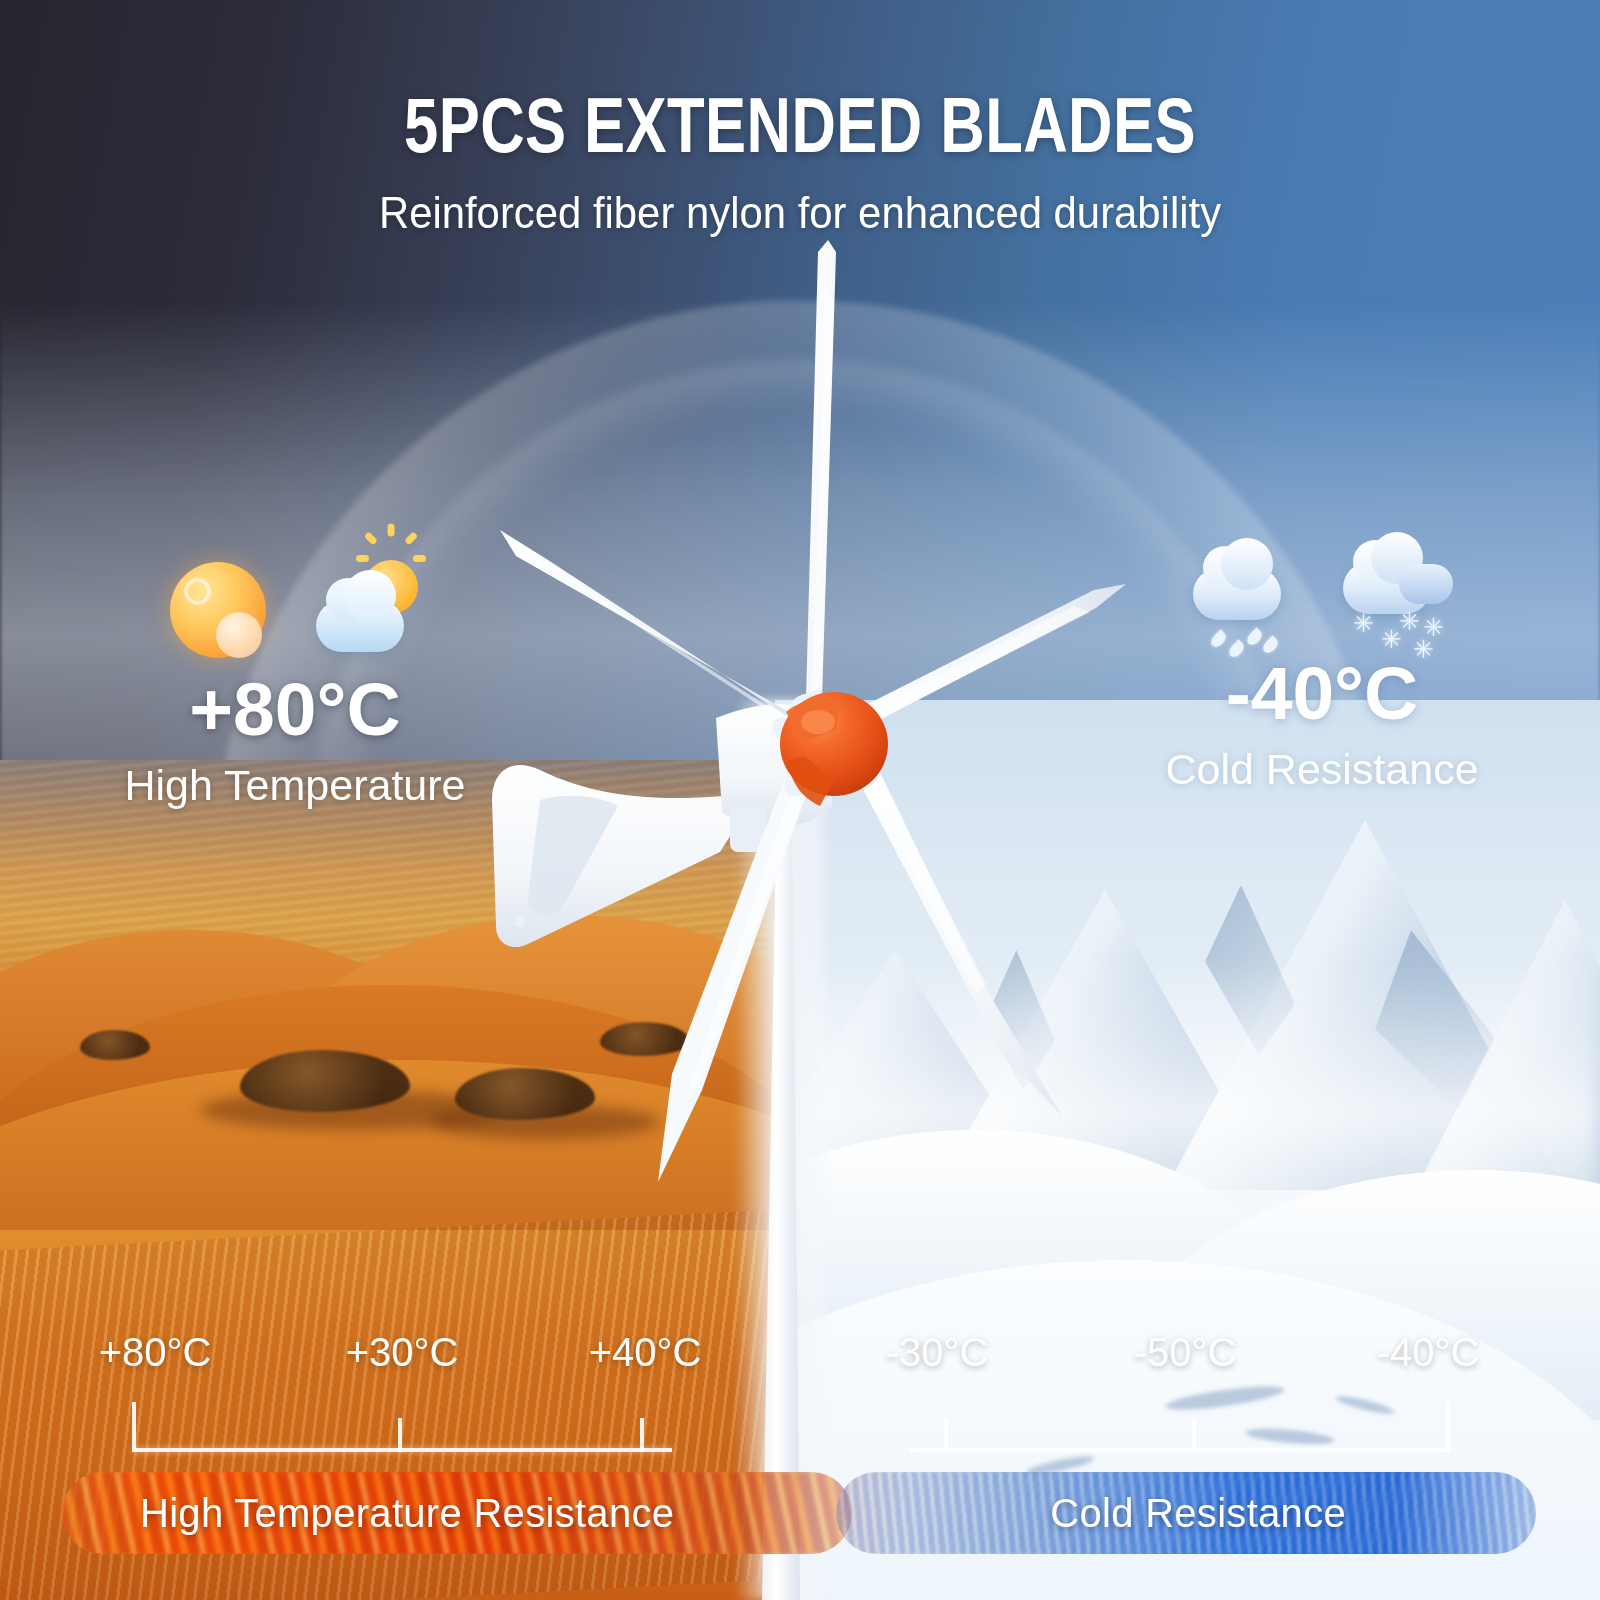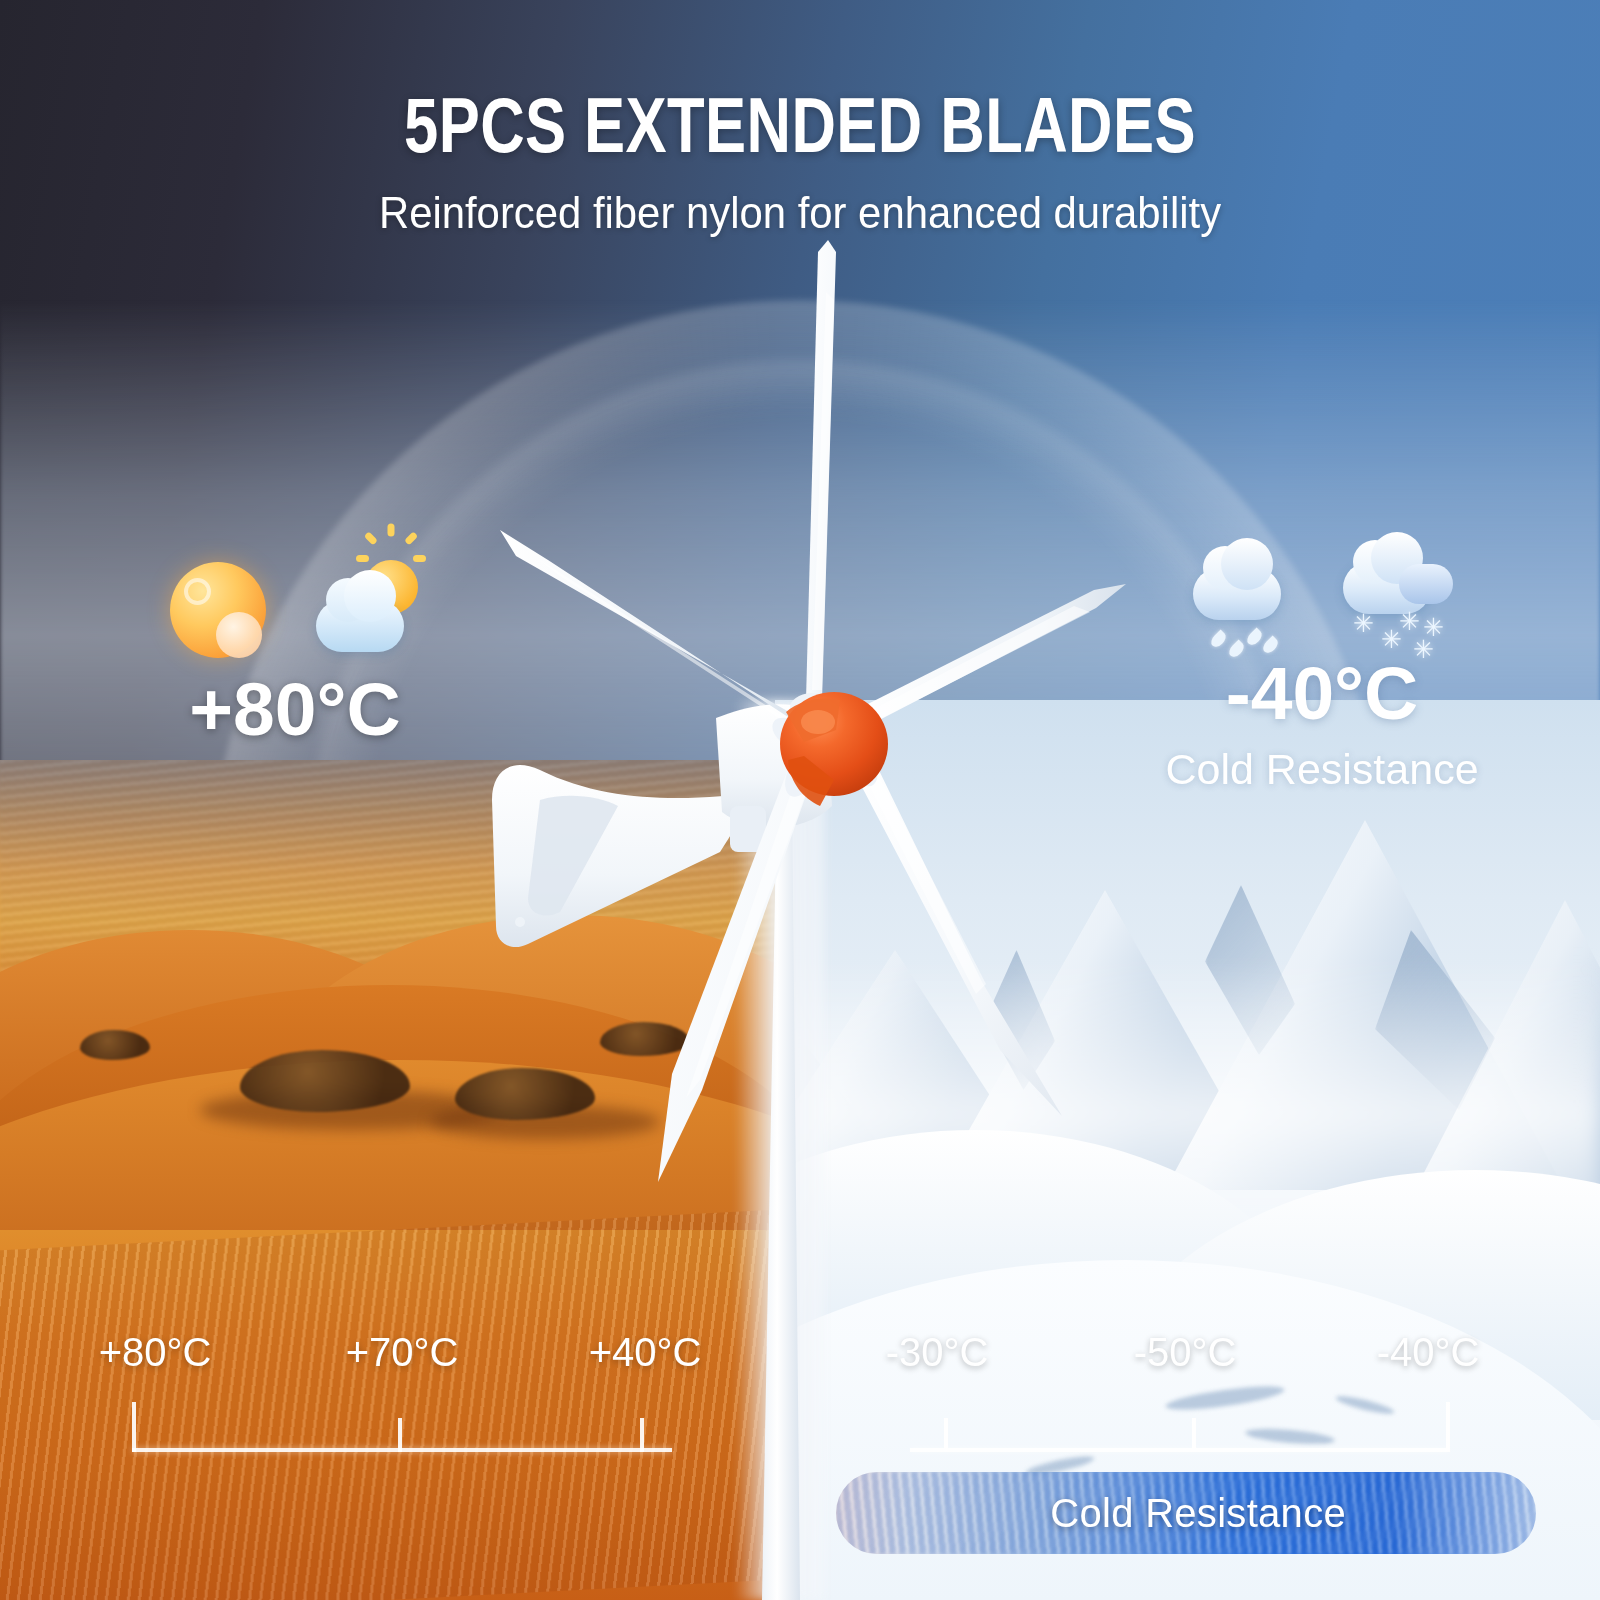--- a/index.html
+++ b/index.html
@@ -386,20 +386,21 @@
           <span style="transform:translate(-50%,-50%) rotate(225deg)"></span>
           <span style="transform:translate(-50%,-50%) rotate(270deg)"></span>
           <span style="transform:translate(-50%,-50%) rotate(315deg)"></span>
         </div>
         <div class="sun-small"></div>
         <div class="cloud"></div>
       </div>
     </div>
     <div class="temp">+80°C</div>
     <div class="flabel">
+      <div>High Temperature</div>
     </div>
   </div>
 
   <div class="feat feat-right">
     <div class="icons">
       <div class="wicon">
         <div class="cloud cloud-blue" style="bottom:30px;"></div>
         <div class="drops">
           <span style="left:22px; bottom:2px;"></span>
           <span style="left:40px; bottom:-8px;"></span>
@@ -494,21 +495,21 @@
     <g>
       <ellipse cx="834" cy="744" rx="54" ry="52" fill="url(#gHub)"></ellipse>
       <path d="M786,712 C800,700 822,696 840,700 L836,730 L804,742 Z" fill="#ef6c2d" opacity=".95"></path>
       <path d="M788,760 C790,782 802,798 820,806 L834,780 L804,756 Z" fill="#e0500f" opacity=".9"></path>
       <ellipse cx="818" cy="722" rx="17" ry="12" fill="#ff9a60" opacity=".55"></ellipse>
     </g>
   </svg>
 
   <div class="scale">
     <div class="tick-label" style="left:155px">+80°C</div>
-    <div class="tick-label" style="left:402px">+70°C</div>
+    <div class="tick-label" style="left:402px">+30°C</div>
     <div class="tick-label" style="left:645px">+40°C</div>
     <div class="tick-label" style="left:937px">-30°C</div>
     <div class="tick-label" style="left:1185px">-50°C</div>
     <div class="tick-label" style="left:1428px">-40°C</div>
 
     <div class="axis axis-left" style="top:70px">
       <div class="bar"></div>
       <div class="tk cap" style="left:0"></div>
       <div class="tk" style="left:266px"></div>
       <div class="tk" style="left:508px"></div>
@@ -516,18 +517,21 @@
 
     <div class="axis axis-right" style="top:70px">
       <div class="bar"></div>
       <div class="tk" style="left:34px"></div>
       <div class="tk" style="left:282px"></div>
       <div class="tk cap" style="left:536px"></div>
     </div>
   </div>
 
   <div class="pills">
+    <div class="pill pill-hot">
+      <span>High Temperature Resistance</span>
+    </div>
     <div class="pill pill-cold">
       <span>Cold Resistance</span>
     </div>
   </div>
 
 </div>
 
 </body></html>

